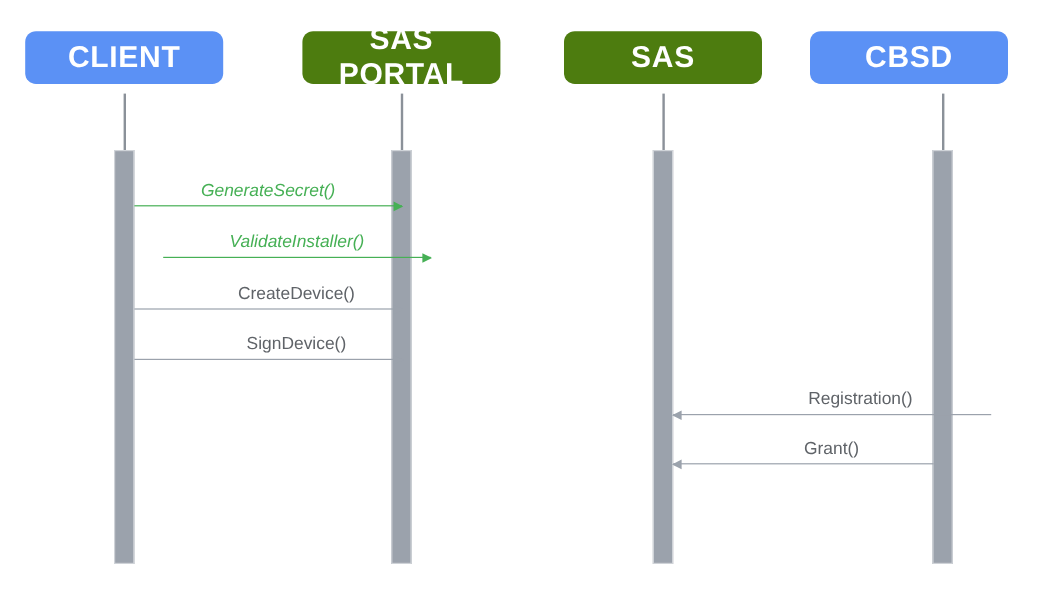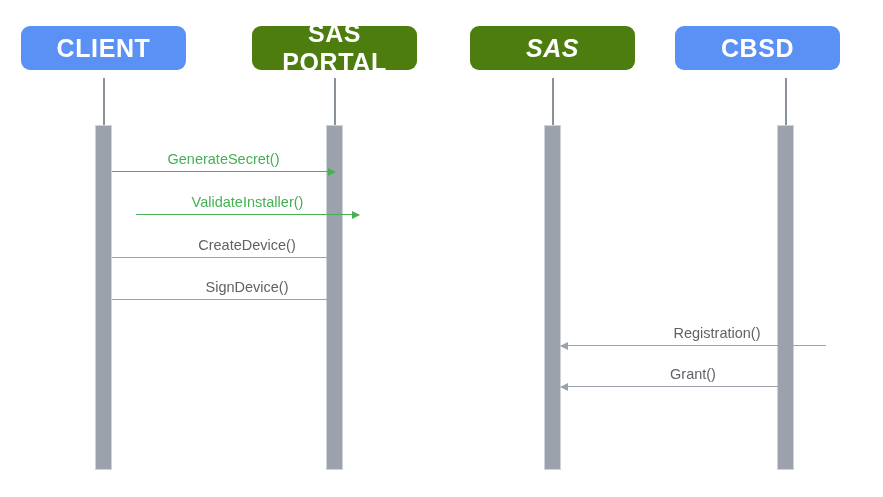--- a/index.html
+++ b/index.html
@@ -92,42 +92,42 @@
     border-bottom: 4.5px solid transparent;
   }
   .message.to-right .msg-head {
     right: -1px;
     border-left: 8px solid currentColor;
   }
   .message.to-left .msg-head {
     left: -1px;
     border-right: 8px solid currentColor;
   }
-  .message.green { color: #46b055; }
+  .message.green { color: #46b055; font-style: italic; }
   .message.green .msg-label { color: #46b055; }
   .message.green .msg-line  { background: #46b055; }
   .message.gray { color: #9ba2ac; }
   .message.gray .msg-label { color: #5f6368; margin-left: 47px; }
   .message.gray .msg-line  { background: #9ba2ac; }
 </style>
 </head>
 <body>
 
 <div id="diagram-canvas">
     <div class="actor-box light" style="left: 21px;">
       <span>CLIENT</span>
     </div>
     <div class="lifeline-stem" style="left: 102.5px;"></div>
     <div class="activation-bar" style="left: 95px;"></div>
     <div class="actor-box dark" style="left: 252px;">
       <span>SAS PORTAL</span>
     </div>
     <div class="lifeline-stem" style="left: 333.5px;"></div>
     <div class="activation-bar" style="left: 326px;"></div>
-    <div class="actor-box dark" style="left: 470px; font-style: italic;">
+    <div class="actor-box dark" style="left: 470px;">
       <span>SAS</span>
     </div>
     <div class="lifeline-stem" style="left: 551.5px;"></div>
     <div class="activation-bar" style="left: 544px;"></div>
     <div class="actor-box light" style="left: 675px;">
       <span>CBSD</span>
     </div>
     <div class="lifeline-stem" style="left: 784.5px;"></div>
     <div class="activation-bar" style="left: 777px;"></div>
     <div class="message green to-right" style="left: 112px; width: 223px; top: 138px;">

